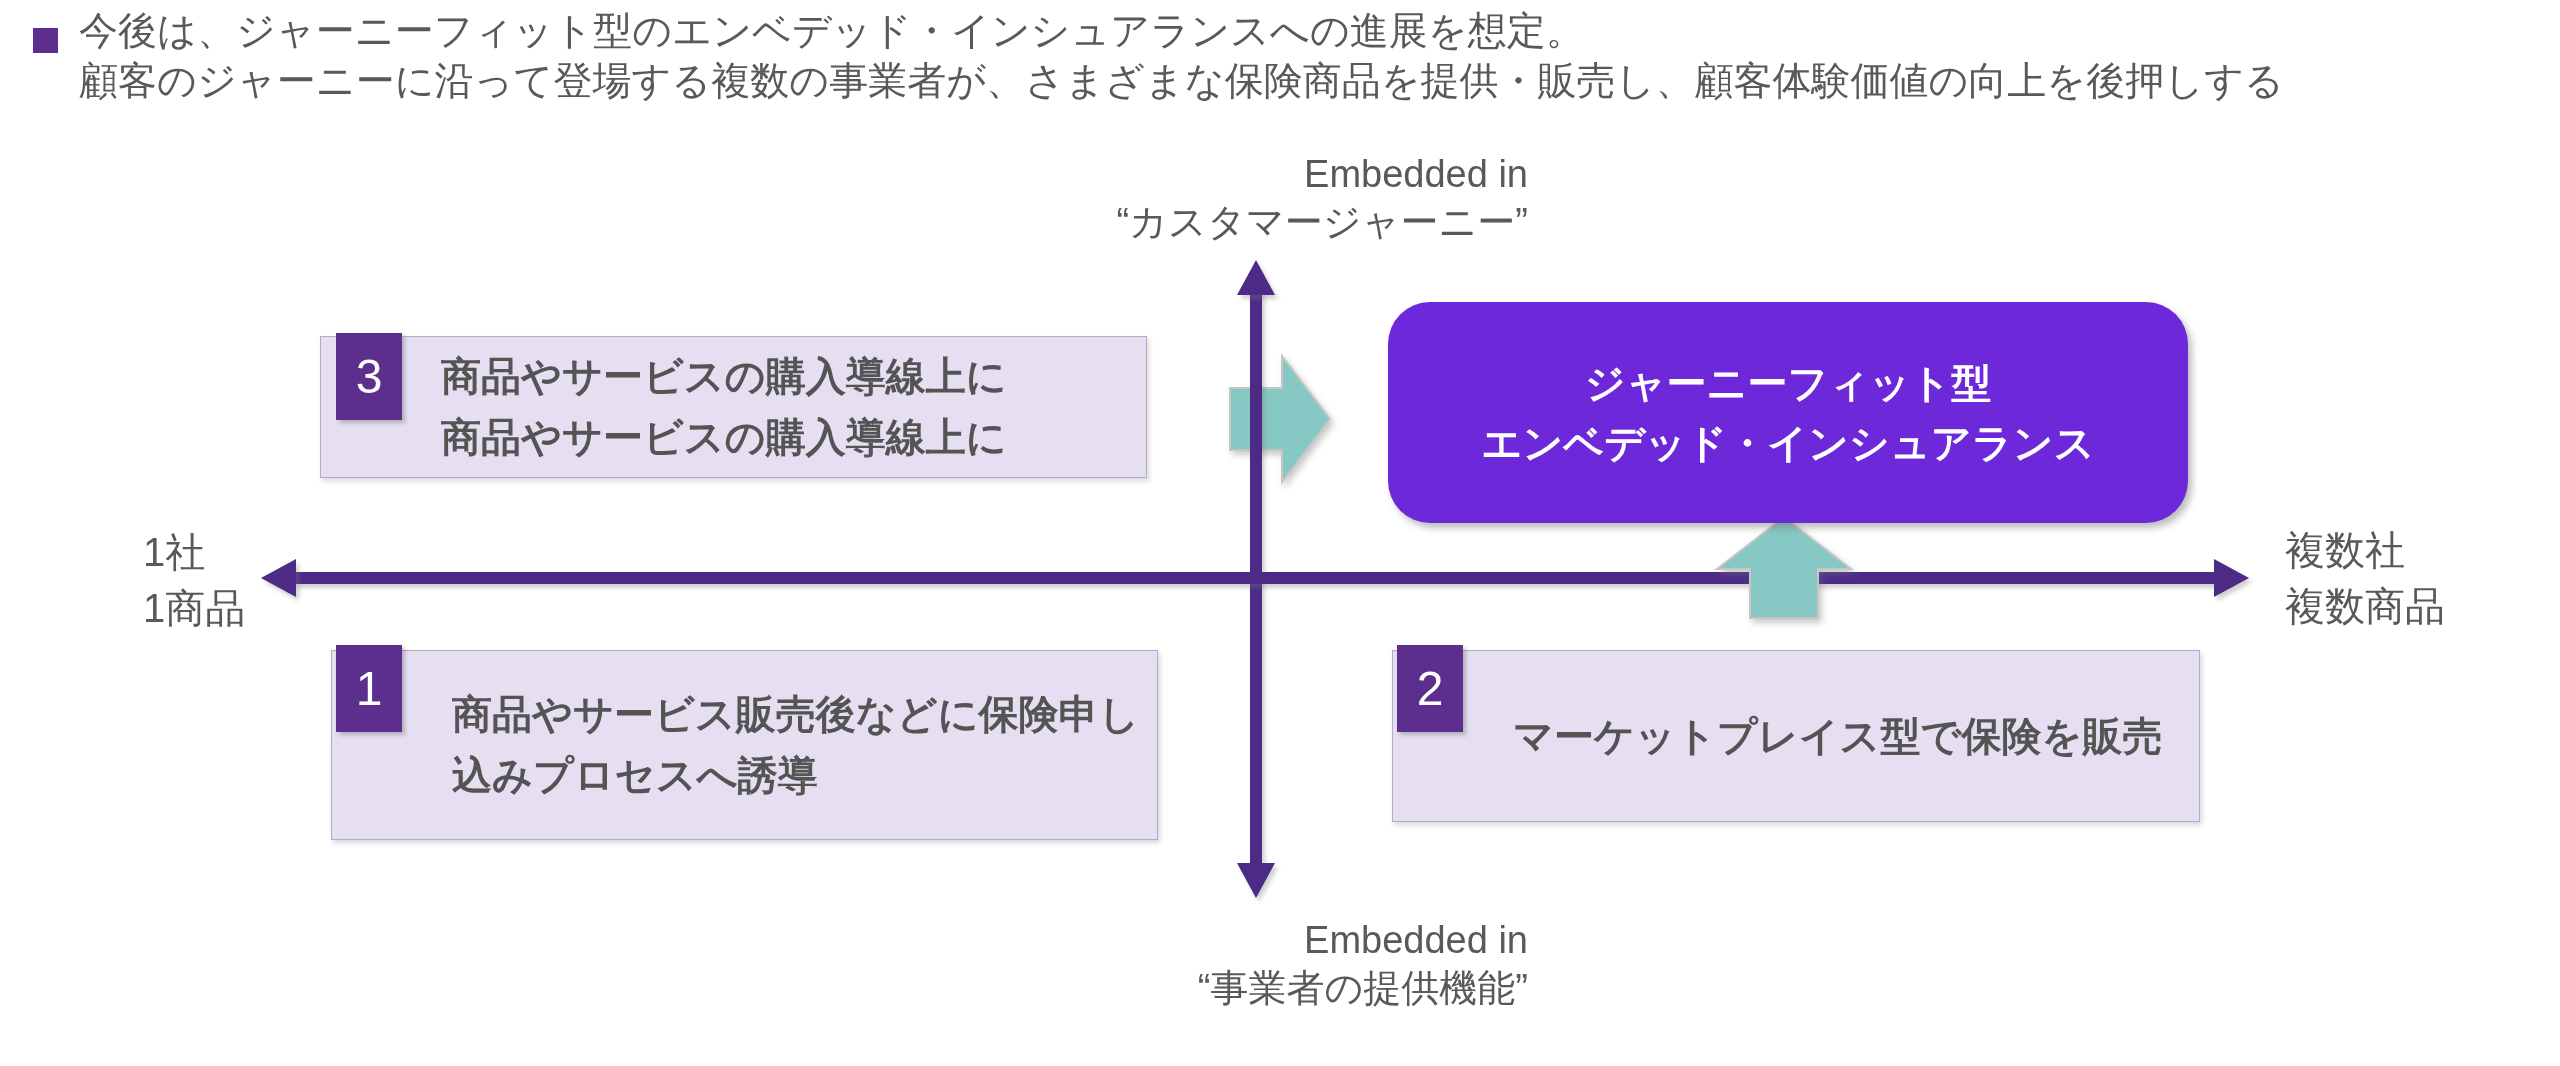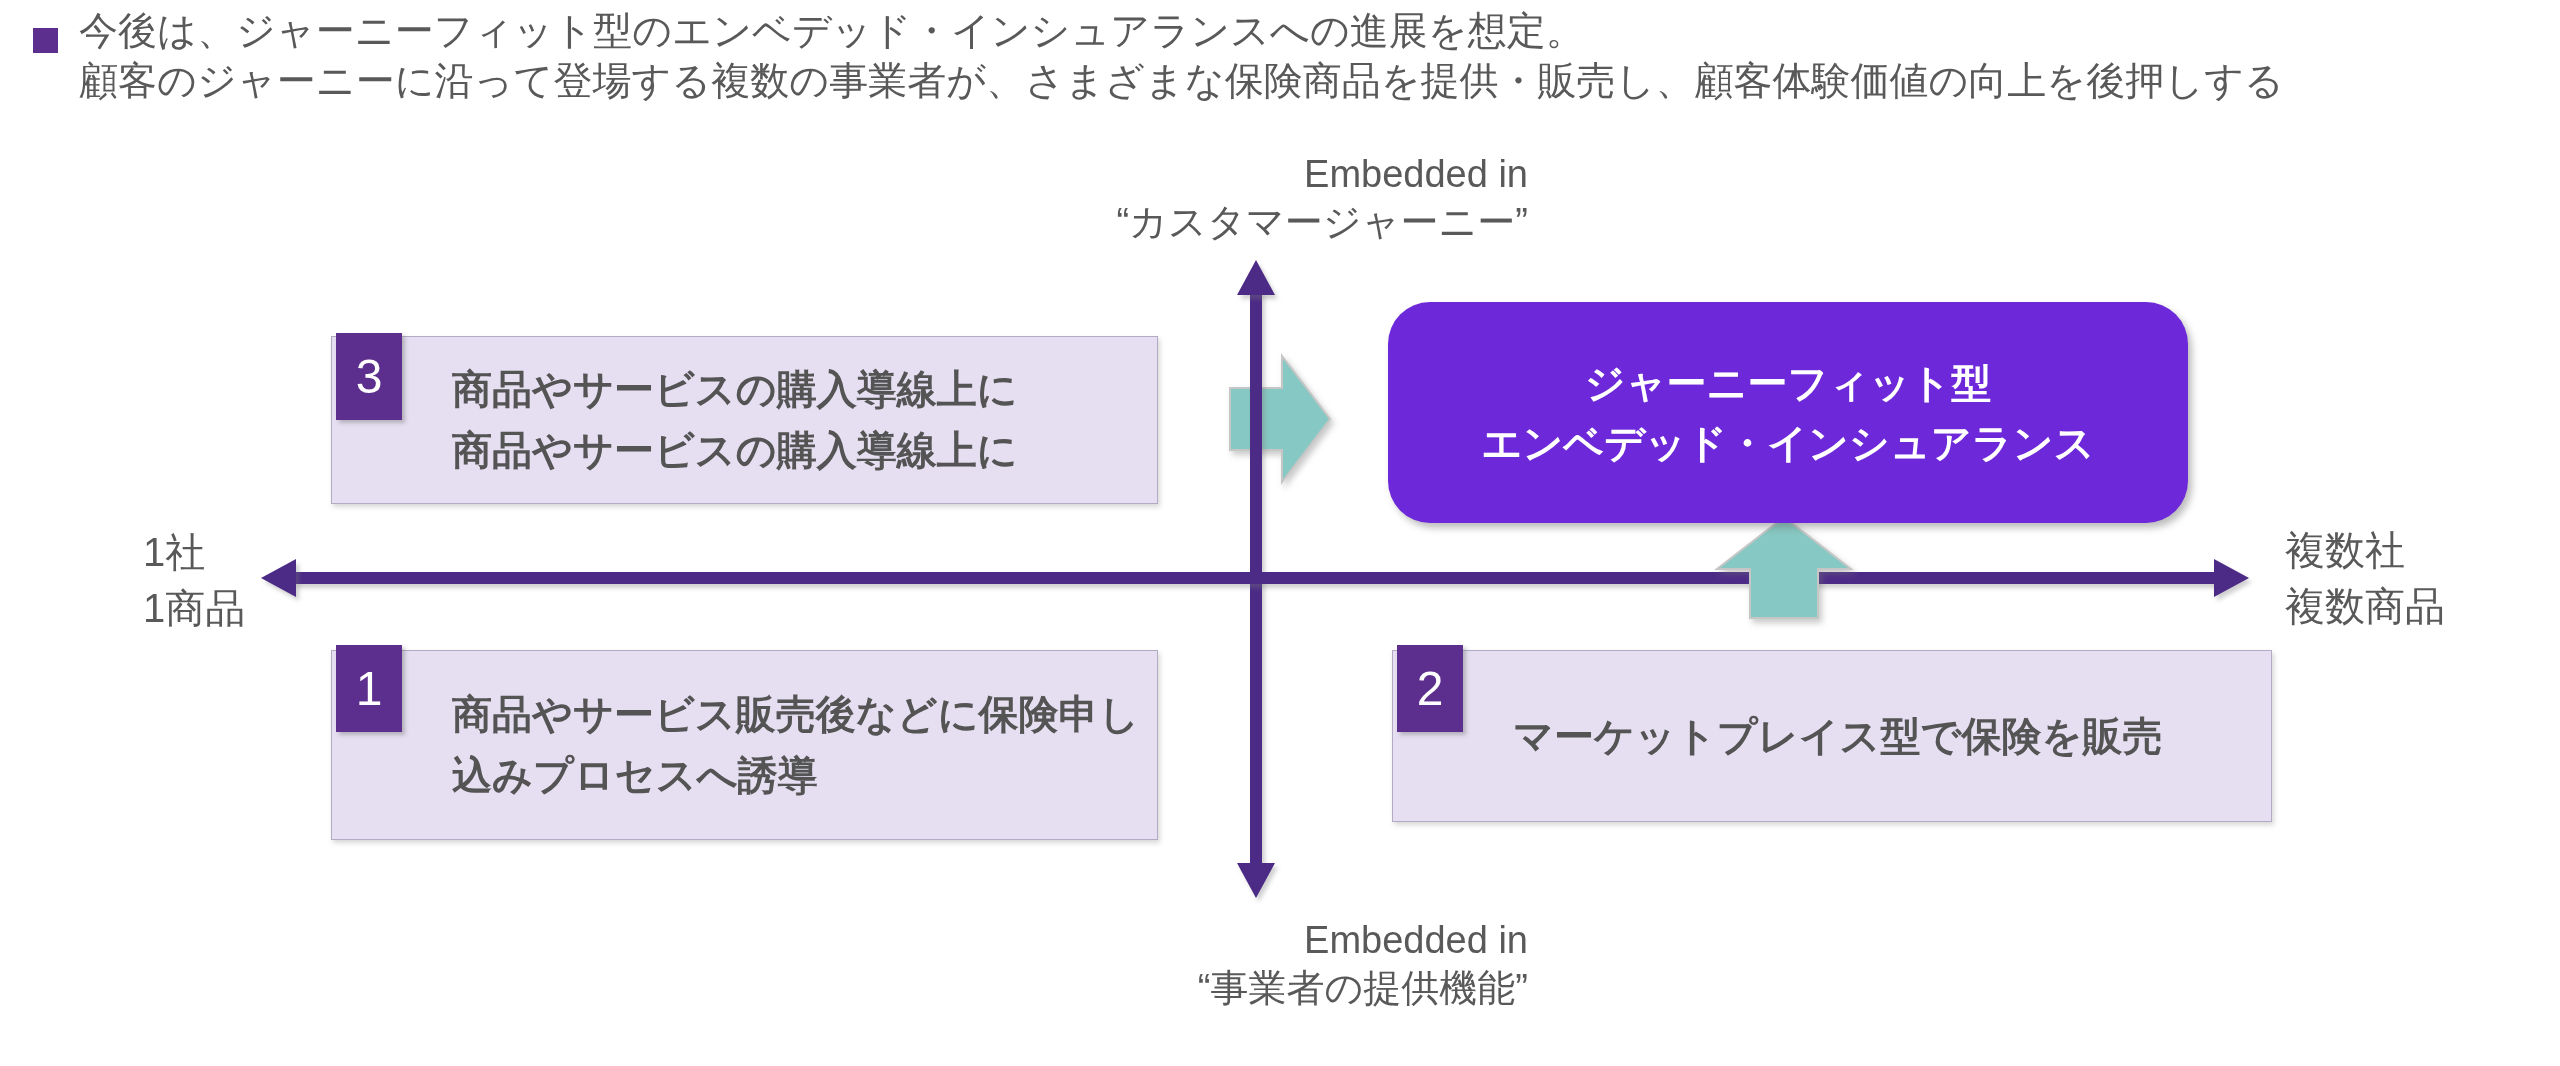--- a/index.html
+++ b/index.html
@@ -33,23 +33,23 @@
   .side-label.right{left:2285px;top:522px;}
   
   .qbox{
     position:absolute;background:#E6DFF2;border:1px solid #b3abc4;box-sizing:border-box;
     box-shadow:2px 3px 5px rgba(140,140,140,0.35);z-index:2;
     display:flex;flex-direction:column;justify-content:center;
     padding-left:120px;padding-right:16px;
     font-size:40px;font-weight:bold;line-height:61px;color:#545454;
   }
   .qbox div{white-space:nowrap;}
-  .qbox.box3{left:331px;top:336px;width:827px;height:168px;}
+  .qbox.box3{left:320px;top:336px;width:827px;height:142px;}
   .qbox.box1{left:331px;top:650px;width:827px;height:190px;}
-  .qbox.box2{left:1392px;top:650px;width:880px;height:172px;}
+  .qbox.box2{left:1392px;top:650px;width:808px;height:172px;}
   .badge{
     position:absolute;width:66px;height:87px;background:#5C2E8E;color:#ffffff;
     font-size:48px;display:flex;align-items:center;justify-content:center;
     box-shadow:3px 3px 4px rgba(120,120,120,0.45);z-index:3;
   }
   .badge.b3{left:336px;top:333px;}
   .badge.b1{left:336px;top:645px;}
   .badge.b2{left:1397px;top:645px;}
   
   .goal-box{

